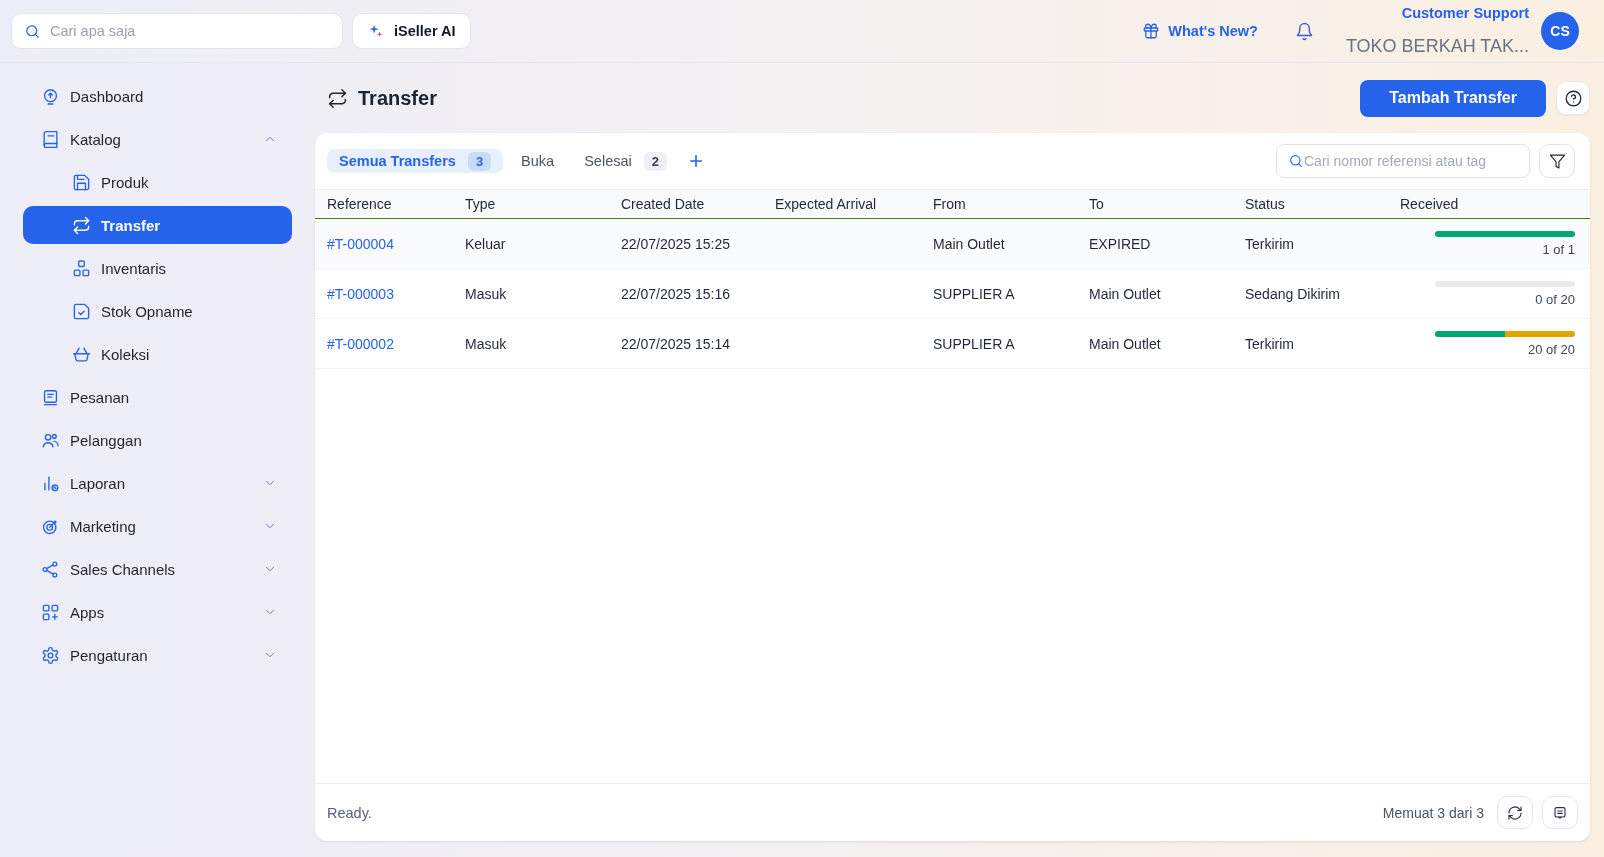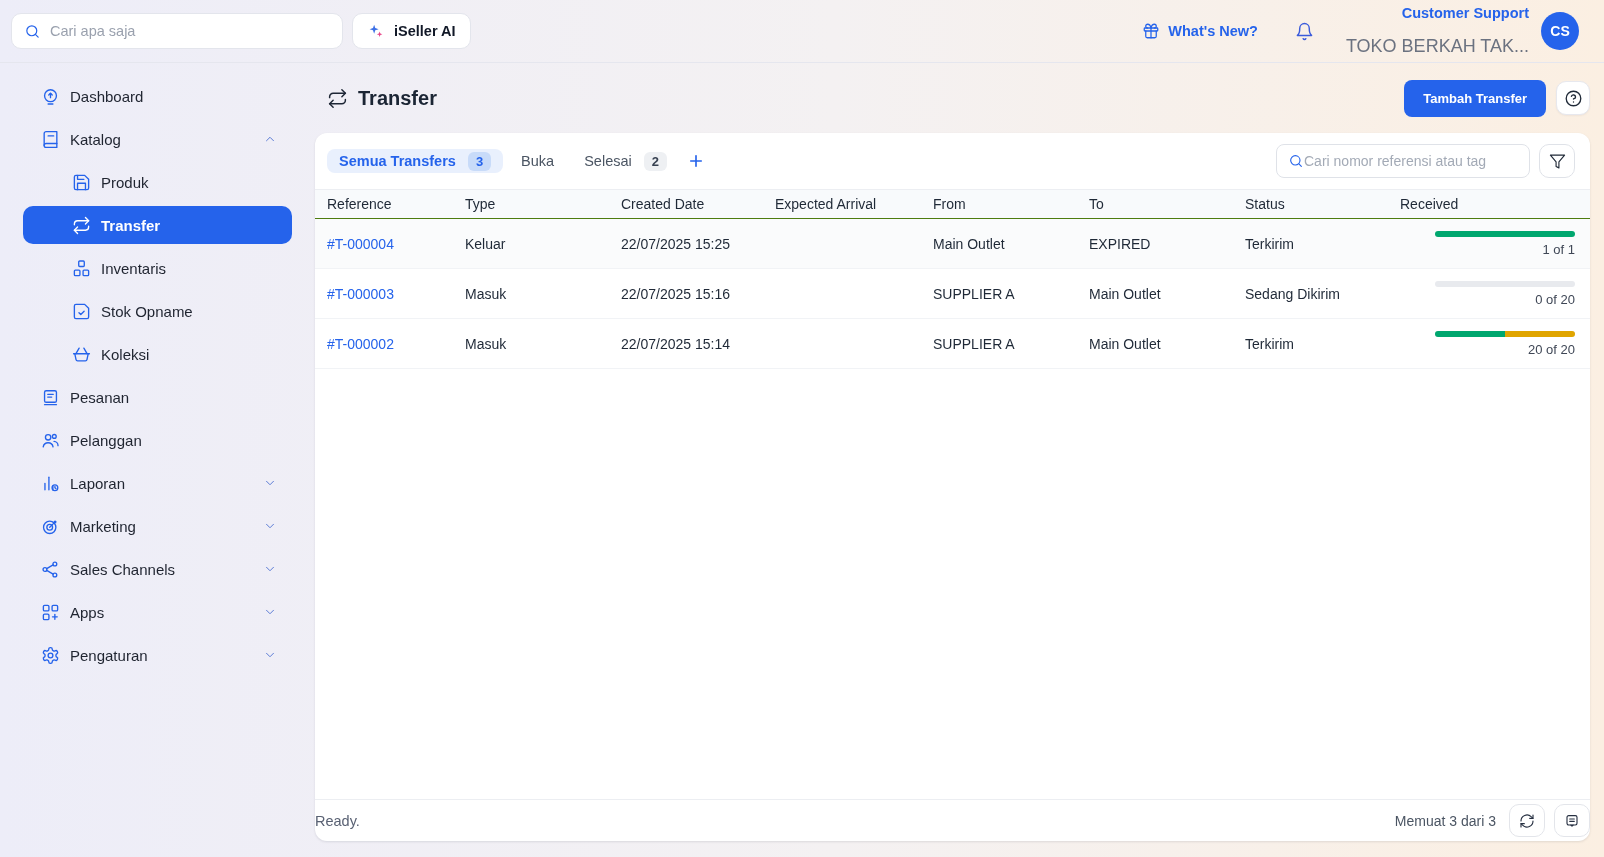--- a/index.html
+++ b/index.html
@@ -48,22 +48,22 @@
   .s-item.child { padding-left:49px; }
   .s-item.selected { background:#2563EB; color:#fff; font-weight:600; }
   .s-item.selected .s-icon { color:#fff; }
   .s-item .chev { margin-left:auto; margin-right:15px; width:14px; height:14px; color:#5B7BD5; }
 
   
   .title-row { height:70px; display:flex; align-items:center; padding:0 14px 0 23px; }
   .title-icon { width:21px; height:21px; color:#1E2736; margin-right:10px; }
   .page-title { font-size:20px; font-weight:700; color:#1B2534; }
   .title-actions { margin-left:auto; display:flex; align-items:center; gap:10px; }
-  .primary-btn { background:#2563EB; color:#fff; border:none; border-radius:8px; height:37px; padding:0 19px;
-    font-size:13px; font-weight:600; cursor:pointer; font-family:"Liberation Sans",sans-serif; }
+  .primary-btn { background:#2563EB; color:#fff; border:none; border-radius:8px; height:37px; padding:0 29px;
+    font-size:16px; font-weight:600; cursor:pointer; font-family:"Liberation Sans",sans-serif; }
   .help-btn { width:34px; height:34px; background:#fff; border:1px solid #E7E8EE; border-radius:10px;
     display:flex; align-items:center; justify-content:center; color:#1F2937; cursor:pointer;
     box-shadow:0 1px 2px rgba(16,24,40,.05); }
   .help-btn svg { width:19px; height:19px; }
 
   
   .card { flex:1; margin:0 14px 16px 11px; background:#fff; border-radius:12px;
     box-shadow:0 1px 3px rgba(16,24,40,.07), 0 1px 2px rgba(16,24,40,.04);
     display:flex; flex-direction:column; overflow:hidden; }
   .toolbar { display:flex; align-items:center; padding:11px 15px 11px 12px; }
@@ -95,21 +95,21 @@
     font-size:14px; font-weight:500; color:#1F2937; }
   .t-row { height:50px; border-bottom:1px solid #F1F3F6; font-size:14px; color:#1F2937; cursor:pointer; }
   .t-row.alt { background:#FAFBFC; }
   .ref-link { color:#2563EB; text-decoration:none; }
   .cell-received { display:flex; flex-direction:column; align-items:flex-end; gap:5px; }
   .p-track { width:140px; height:6px; border-radius:4px; background:#E8EAEE; overflow:hidden; display:flex; }
   .p-seg { height:100%; }
   .p-label { font-size:13px; color:#3F4756; }
 
   
-  .card-footer { border-top:1px solid #ECEEF2; height:42px; display:flex; align-items:center; padding:0 0; }
+  .card-footer { border-top:1px solid #ECEEF2; height:58px; display:flex; align-items:center; padding:0 12px; }
   .status-text { font-size:14.5px; color:#596173; }
   .footer-right { margin-left:auto; display:flex; align-items:center; gap:9px; }
   .loading-text { font-size:14px; color:#4B5563; margin-right:4px; }
   .icon-btn { width:36px; height:33px; background:#fff; border:1px solid #E3E5EA; border-radius:10px;
     display:flex; align-items:center; justify-content:center; color:#273042; cursor:pointer; }
   .icon-btn svg { width:16px; height:16px; stroke-width:1.7; }
 </style>
 </head>
 <body>
 

